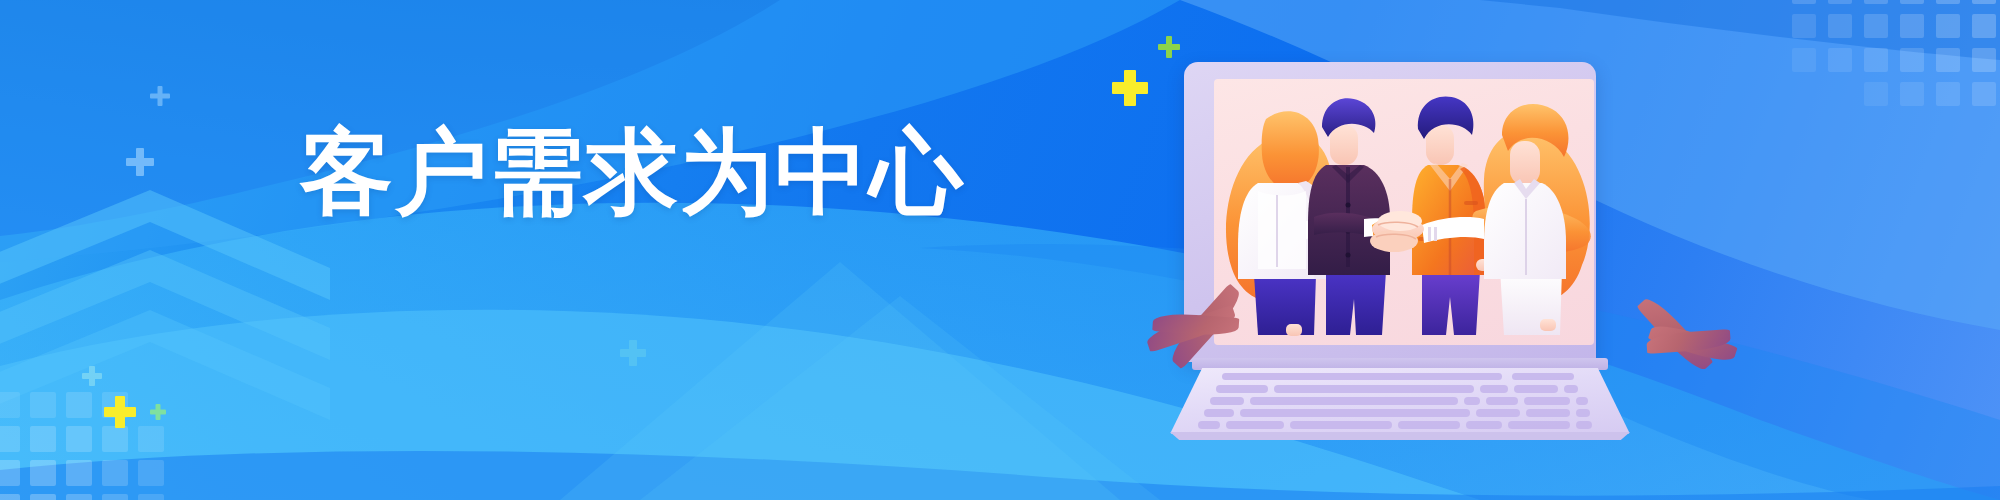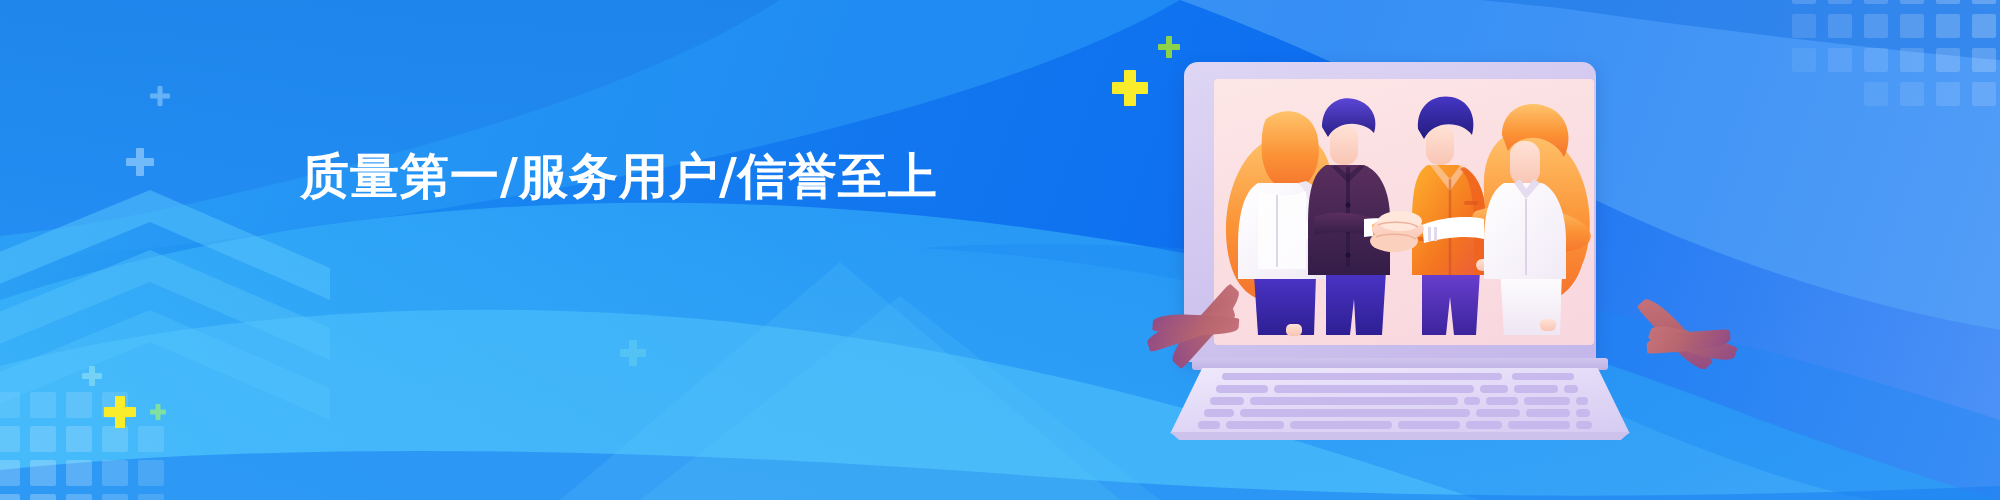--- a/index.html
+++ b/index.html
@@ -226,21 +226,21 @@
   <span class="plus" style="left:150px;top:86px;width:20px;height:20px;--t:5px;color:#9fd4ff;opacity:.55"></span>
   <span class="plus" style="left:126px;top:148px;width:28px;height:28px;--t:8px;color:#9fd4ff;opacity:.65"></span>
   <span class="plus" style="left:82px;top:366px;width:20px;height:20px;--t:6px;color:#7fd8f5;opacity:.8"></span>
   <span class="plus" style="left:104px;top:396px;width:32px;height:32px;--t:10px;color:#f9ed2b;"></span>
   <span class="plus" style="left:150px;top:404px;width:16px;height:16px;--t:5px;color:#7fe0a0;"></span>
   <span class="plus" style="left:620px;top:340px;width:26px;height:26px;--t:8px;color:#63cdf0;opacity:.55"></span>
   <span class="plus" style="left:1112px;top:70px;width:36px;height:36px;--t:12px;color:#f9ed2b;z-index:29"></span>
   <span class="plus" style="left:1158px;top:36px;width:22px;height:22px;--t:6px;color:#8cd34a;z-index:29"></span>
 
   <div id="text-block">
-    <div id="sub-title">质量第一/服务用户/信誉至上</div>
+    <div id="main-title">客户需求为中心</div>
   </div>
 
   <div class="leaf" style="left:1150px; top:276px; width:96px; height:22px; transform:rotate(-48deg);"></div>
   <div class="leaf" style="left:1146px; top:304px; width:92px; height:20px; transform:rotate(-18deg);"></div>
   <div class="leaf" style="left:1152px; top:318px; width:86px; height:19px; transform:rotate(4deg);"></div>
 
   <div id="laptop">
 
     <div id="laptop-lid">
       <div id="laptop-screen">

